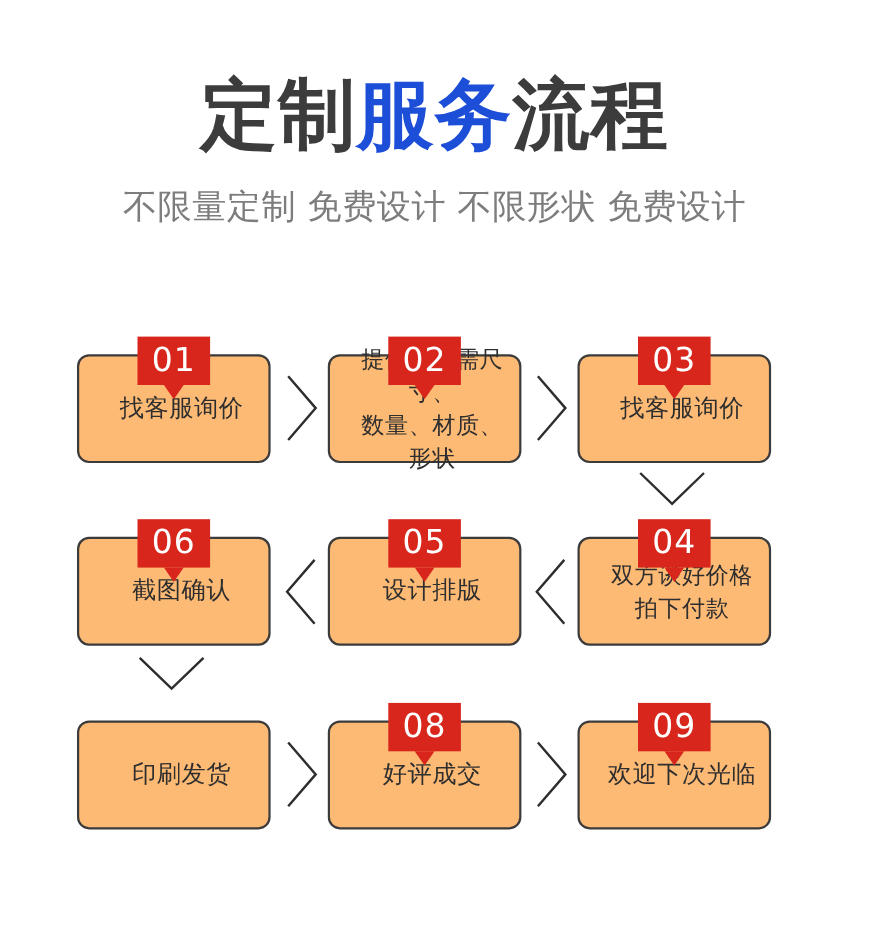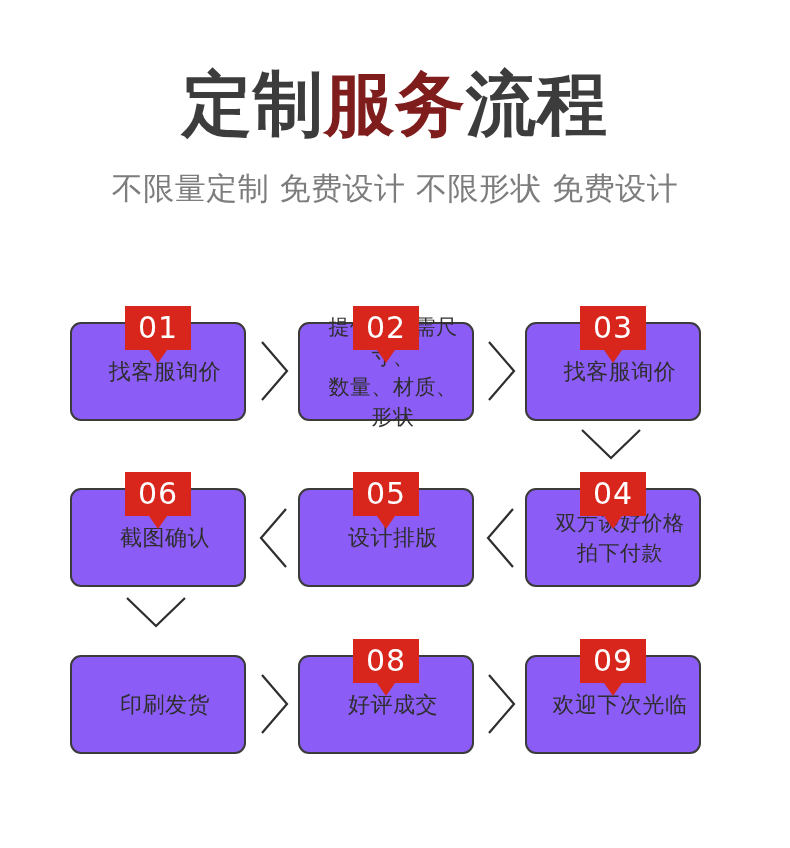--- a/index.html
+++ b/index.html
@@ -28,21 +28,21 @@
     padding-top: 62px;
     font-size: 70px;
     line-height: 84px;
     font-weight: 700;
     letter-spacing: 1px;
     color: #3c3c3c;
     white-space: nowrap;
     font-family: "DejaVu Sans", "Liberation Sans", sans-serif;
   }
   .title .accent {
-    color: #7f1d1d;
+    color: #1d4ed8;
   }
   .subtitle {
     margin: 0;
     padding-top: 22px;
     font-size: 31px;
     line-height: 40px;
     font-weight: 400;
     color: #7d7d7d;
     letter-spacing: 0.5px;
     white-space: nowrap;
@@ -57,21 +57,21 @@
     height: 848px;
   }
 
   .step {
     position: absolute;
     width: 176px;
     height: 99px;
     box-sizing: border-box;
     border: 2px solid #3b3b3b;
     border-radius: 11px;
-    background: #8b5cf6;
+    background: #fdba74;
     display: flex;
     align-items: center;
     justify-content: center;
     padding-left: 14px;
   }
   .step-label {
     font-size: 22px;
     line-height: 31px;
     color: #2e2e2e;
     text-align: center;

